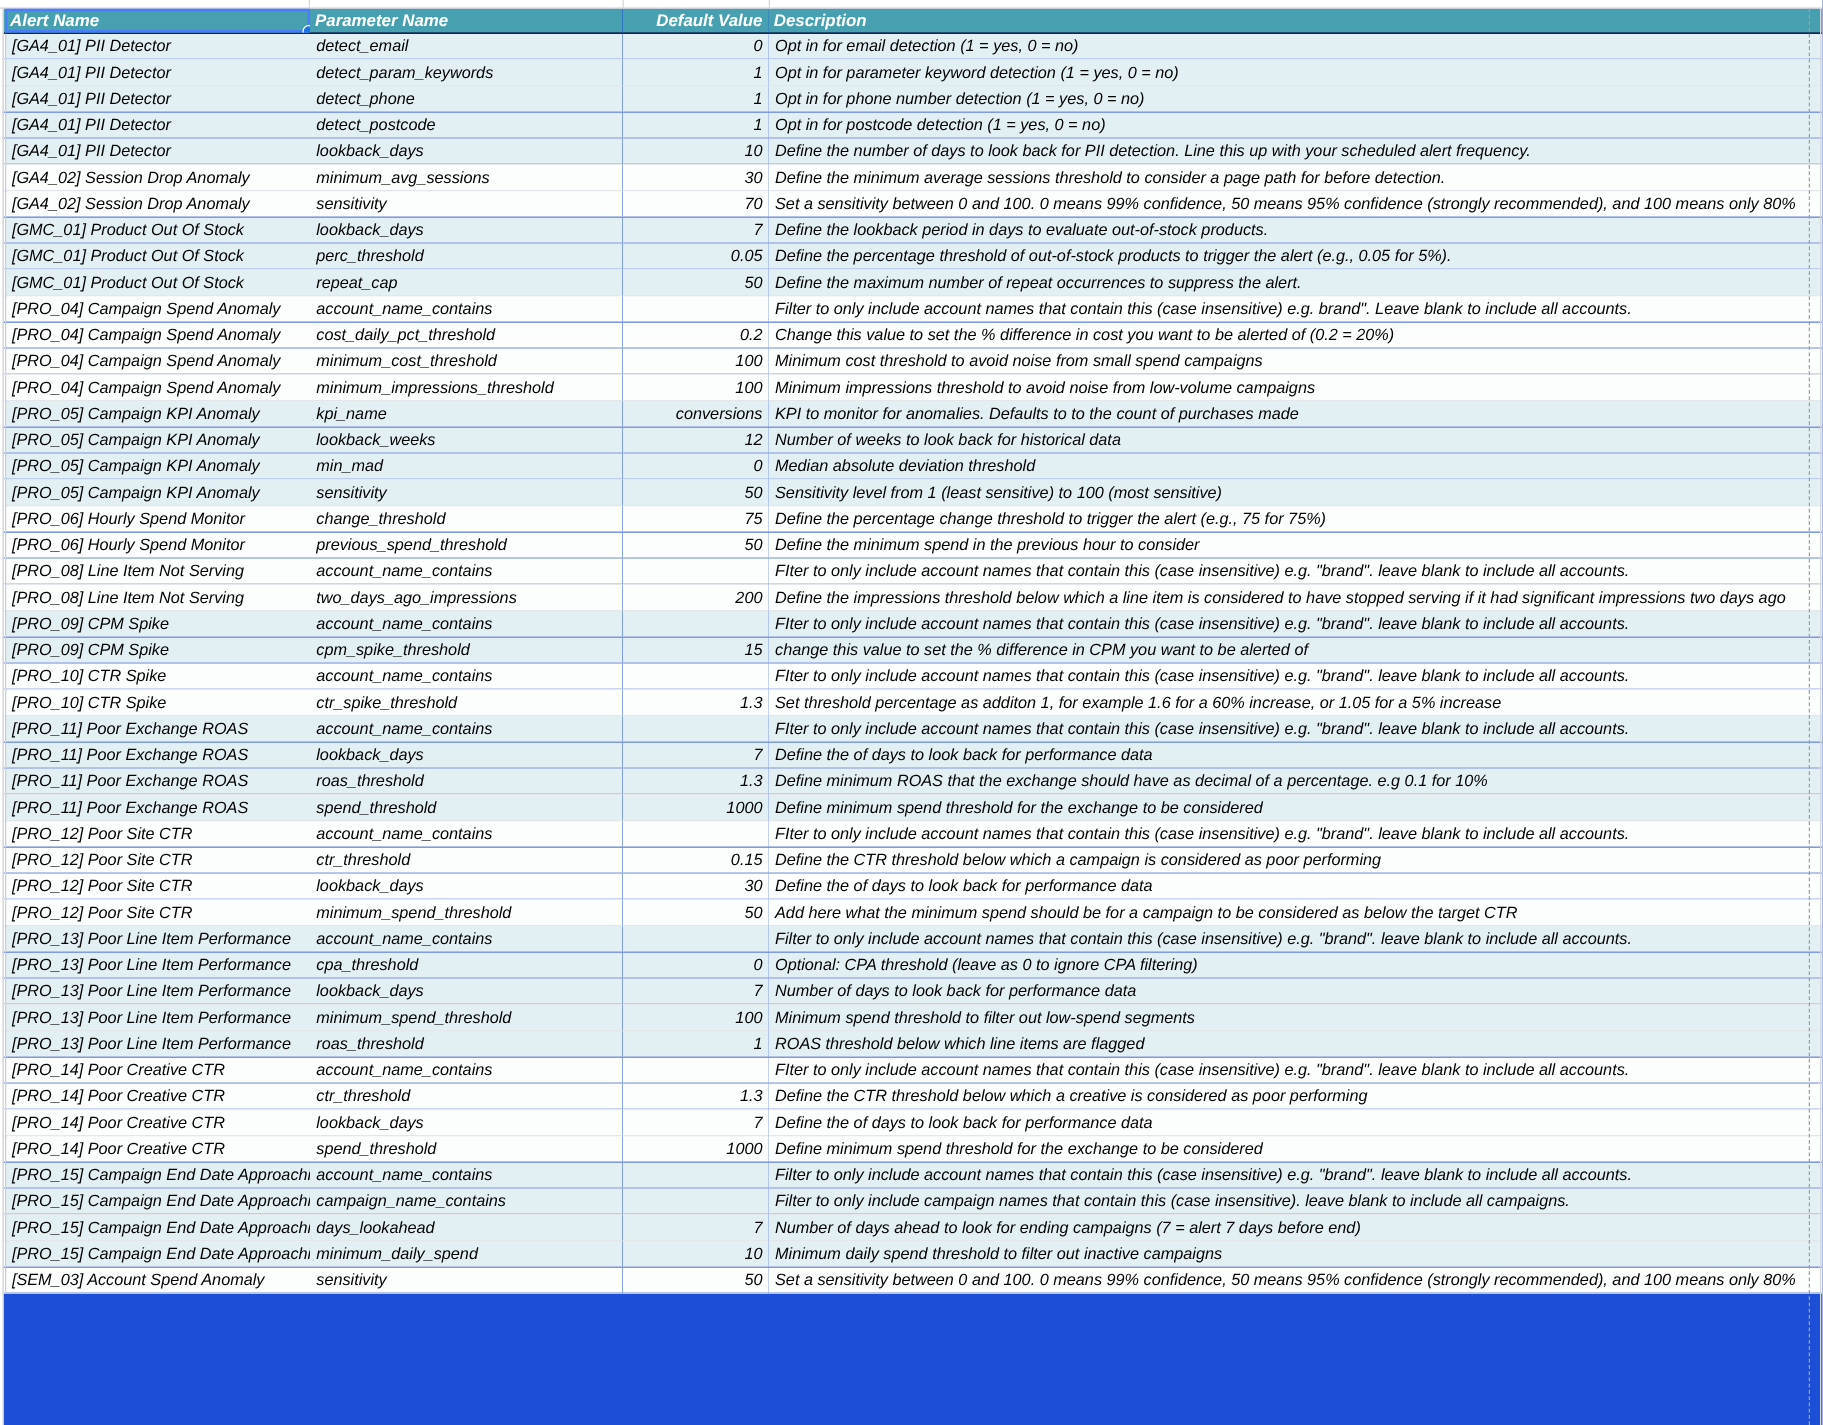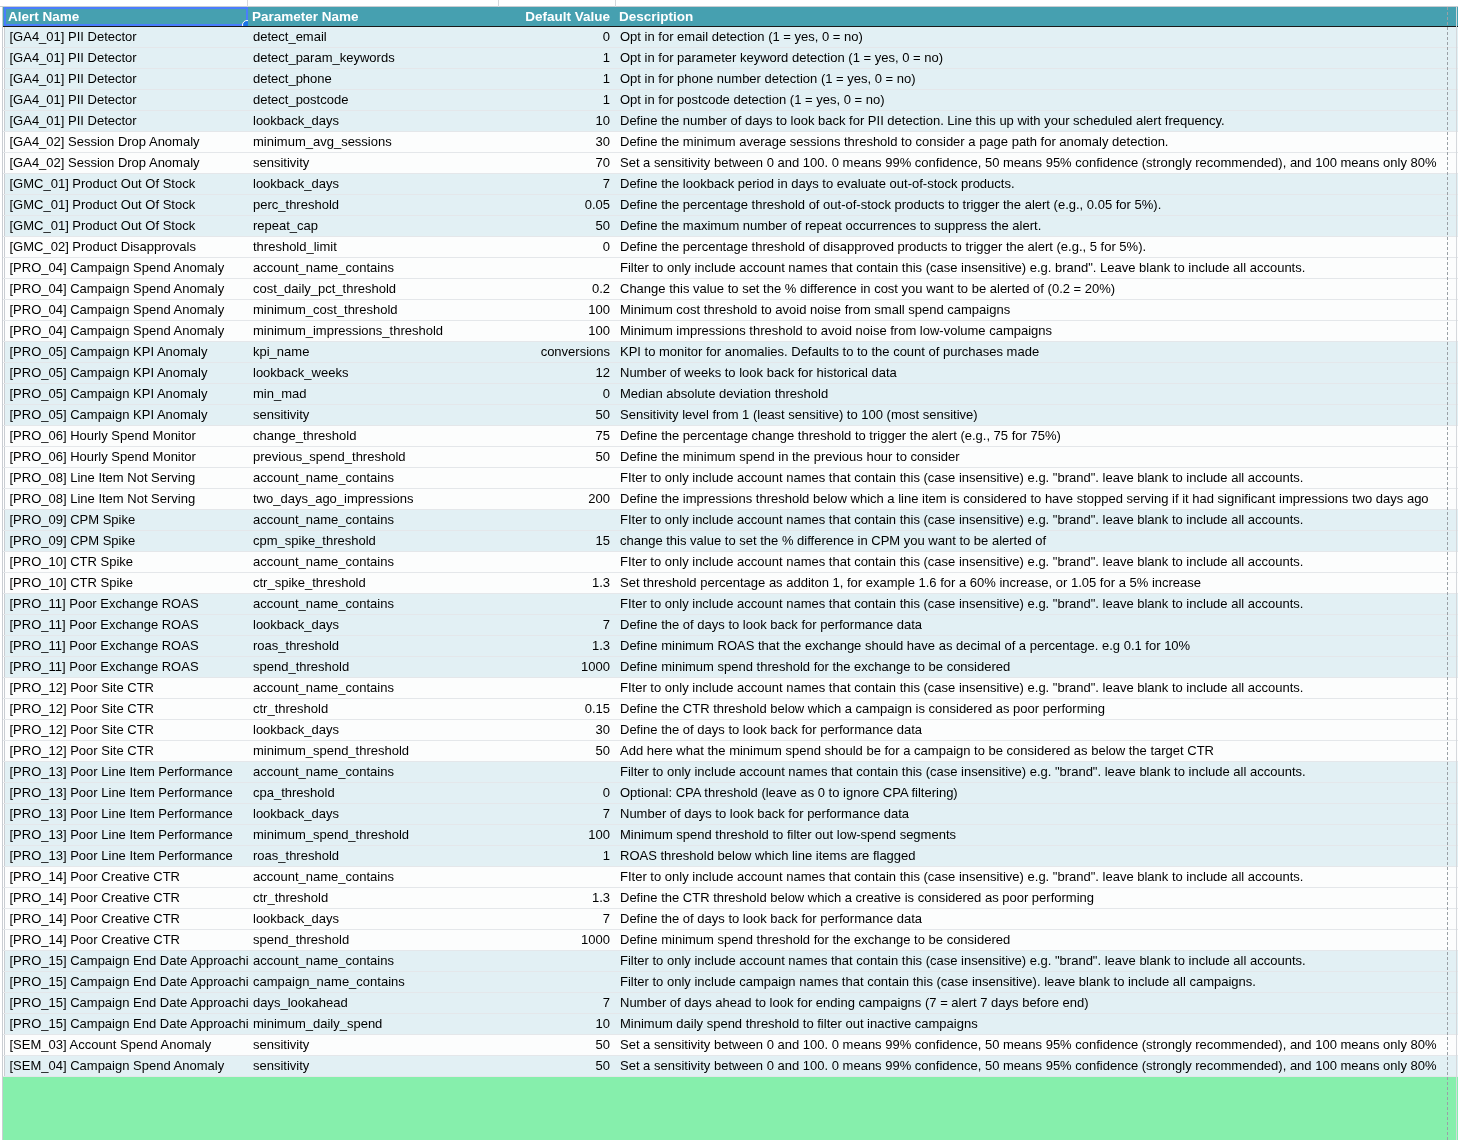--- a/index.html
+++ b/index.html
@@ -7,21 +7,22 @@
     margin: 0;
     padding: 0;
     background: #ffffff;
     font-family: "Liberation Sans", sans-serif;
   }
   #sheet-root {
     position: relative;
     width: 1458px;
     height: 1140px;
     overflow: hidden;
-    background: #86efac;
+    background: #1d4ed8;
+    font-style: italic;
   }
 
   
   .top-strip {
     position: absolute;
     top: 0; left: 0;
     width: 1458px;
     height: 7px;
     background: #ffffff;
     box-sizing: border-box;
@@ -218,21 +219,21 @@
             <td class="alert">[GA4_01] PII Detector</td>
             <td class="param">lookback_days</td>
             <td class="num">10</td>
             <td class="desc">Define the number of days to look back for PII detection. Line this up with your scheduled alert frequency.</td>
           </tr>
           <tr class="band-b">
             <td class="gut"></td>
             <td class="alert">[GA4_02] Session Drop Anomaly</td>
             <td class="param">minimum_avg_sessions</td>
             <td class="num">30</td>
-            <td class="desc">Define the minimum average sessions threshold to consider a page path for anomaly detection.</td>
+            <td class="desc">Define the minimum average sessions threshold to consider a page path for before detection.</td>
           </tr>
           <tr class="band-b">
             <td class="gut"></td>
             <td class="alert">[GA4_02] Session Drop Anomaly</td>
             <td class="param">sensitivity</td>
             <td class="num">70</td>
             <td class="desc">Set a sensitivity between 0 and 100. 0 means 99% confidence, 50 means 95% confidence (strongly recommended), and 100 means only 80%</td>
           </tr>
           <tr class="band-a">
             <td class="gut"></td>
@@ -250,27 +251,20 @@
           </tr>
           <tr class="band-a">
             <td class="gut"></td>
             <td class="alert">[GMC_01] Product Out Of Stock</td>
             <td class="param">repeat_cap</td>
             <td class="num">50</td>
             <td class="desc">Define the maximum number of repeat occurrences to suppress the alert.</td>
           </tr>
           <tr class="band-b">
             <td class="gut"></td>
-            <td class="alert">[GMC_02] Product Disapprovals</td>
-            <td class="param">threshold_limit</td>
-            <td class="num">0</td>
-            <td class="desc">Define the percentage threshold of disapproved products to trigger the alert (e.g., 5 for 5%).</td>
-          </tr>
-          <tr class="band-b">
-            <td class="gut"></td>
             <td class="alert">[PRO_04] Campaign Spend Anomaly</td>
             <td class="param">account_name_contains</td>
             <td class="num"></td>
             <td class="desc">Filter to only include account names that contain this (case insensitive) e.g. brand". Leave blank to include all accounts.</td>
           </tr>
           <tr class="band-b">
             <td class="gut"></td>
             <td class="alert">[PRO_04] Campaign Spend Anomaly</td>
             <td class="param">cost_daily_pct_threshold</td>
             <td class="num">0.2</td>
@@ -521,27 +515,20 @@
             <td class="num">10</td>
             <td class="desc">Minimum daily spend threshold to filter out inactive campaigns</td>
           </tr>
           <tr class="band-b">
             <td class="gut"></td>
             <td class="alert">[SEM_03] Account Spend Anomaly</td>
             <td class="param">sensitivity</td>
             <td class="num">50</td>
             <td class="desc">Set a sensitivity between 0 and 100. 0 means 99% confidence, 50 means 95% confidence (strongly recommended), and 100 means only 80%</td>
           </tr>
-          <tr class="band-a">
-            <td class="gut"></td>
-            <td class="alert">[SEM_04] Campaign Spend Anomaly</td>
-            <td class="param">sensitivity</td>
-            <td class="num">50</td>
-            <td class="desc">Set a sensitivity between 0 and 100. 0 means 99% confidence, 50 means 95% confidence (strongly recommended), and 100 means only 80%</td>
-          </tr>
         </tbody>
     </table>
   </div>
 
   <div class="page-break"></div>
   <div class="right-edge"></div>
   <div class="gutter"></div>
 </div>
 
 </body></html>

